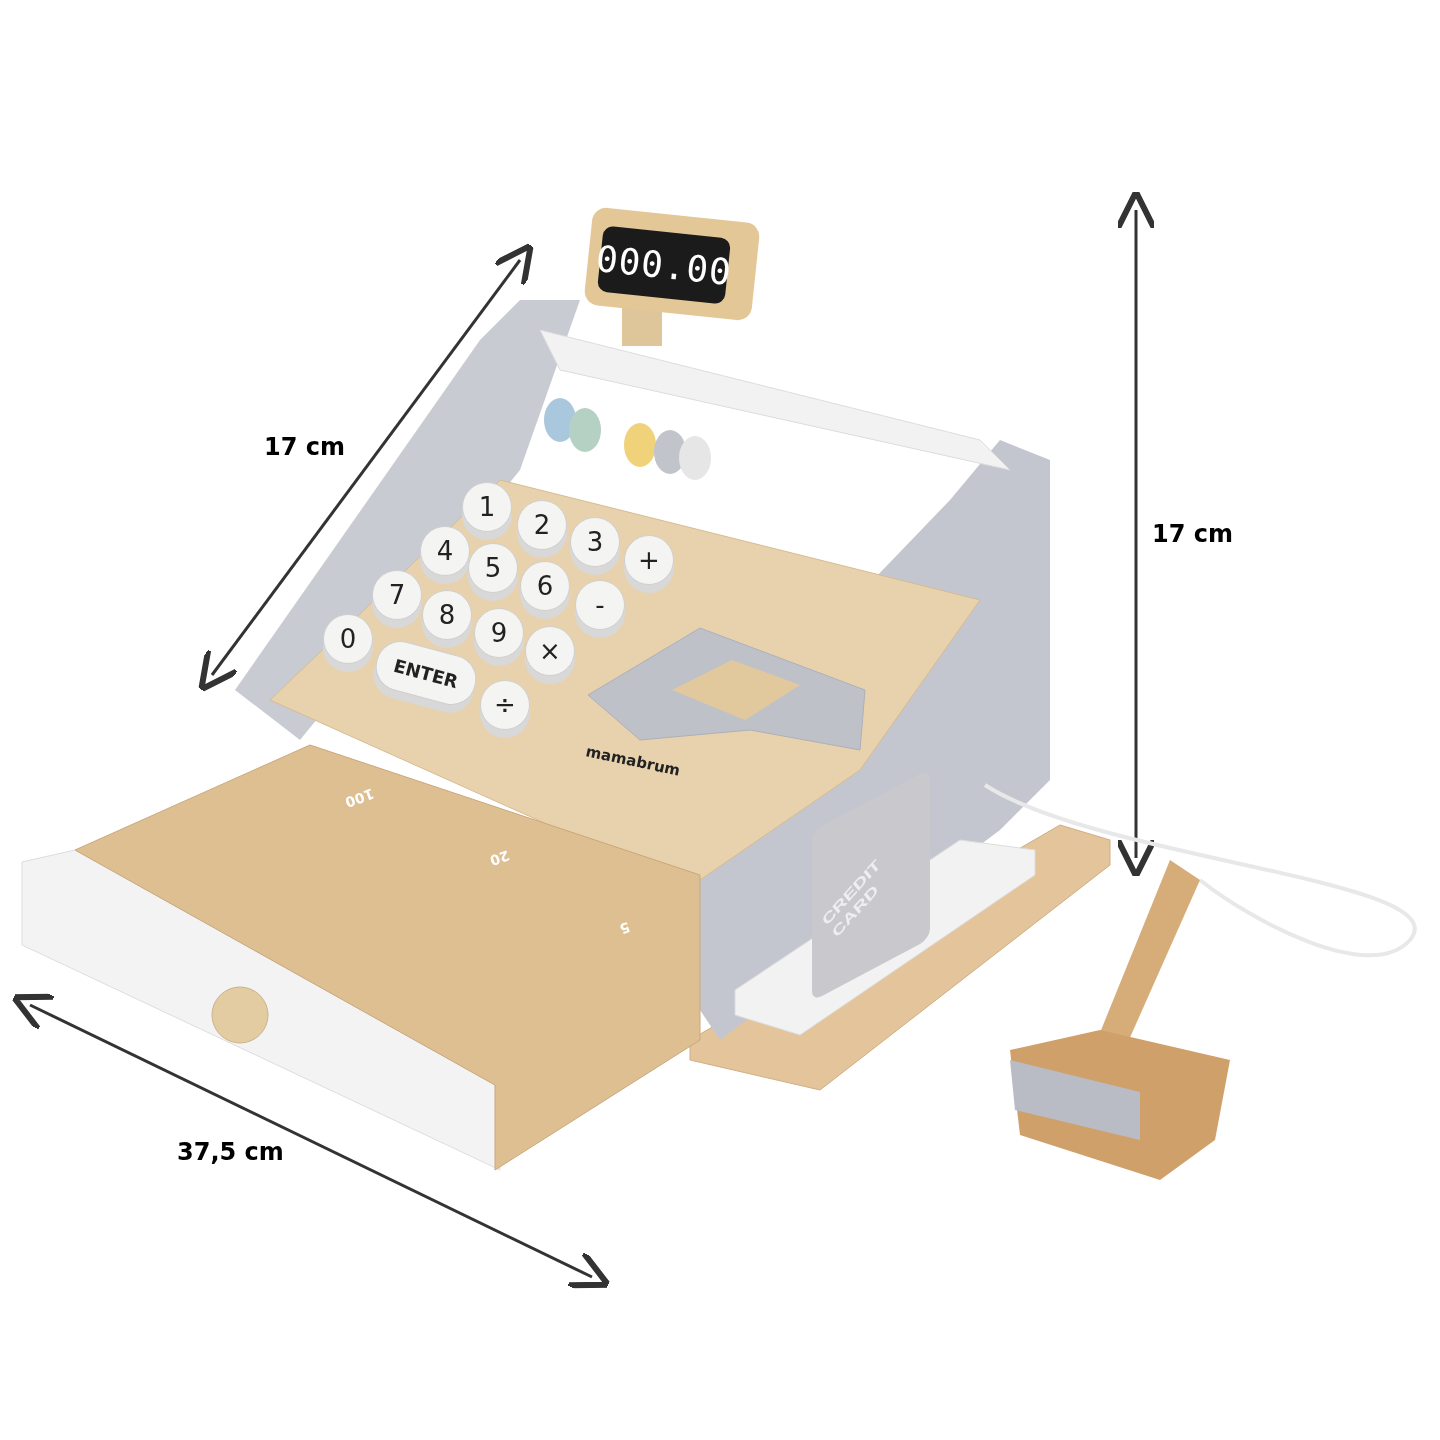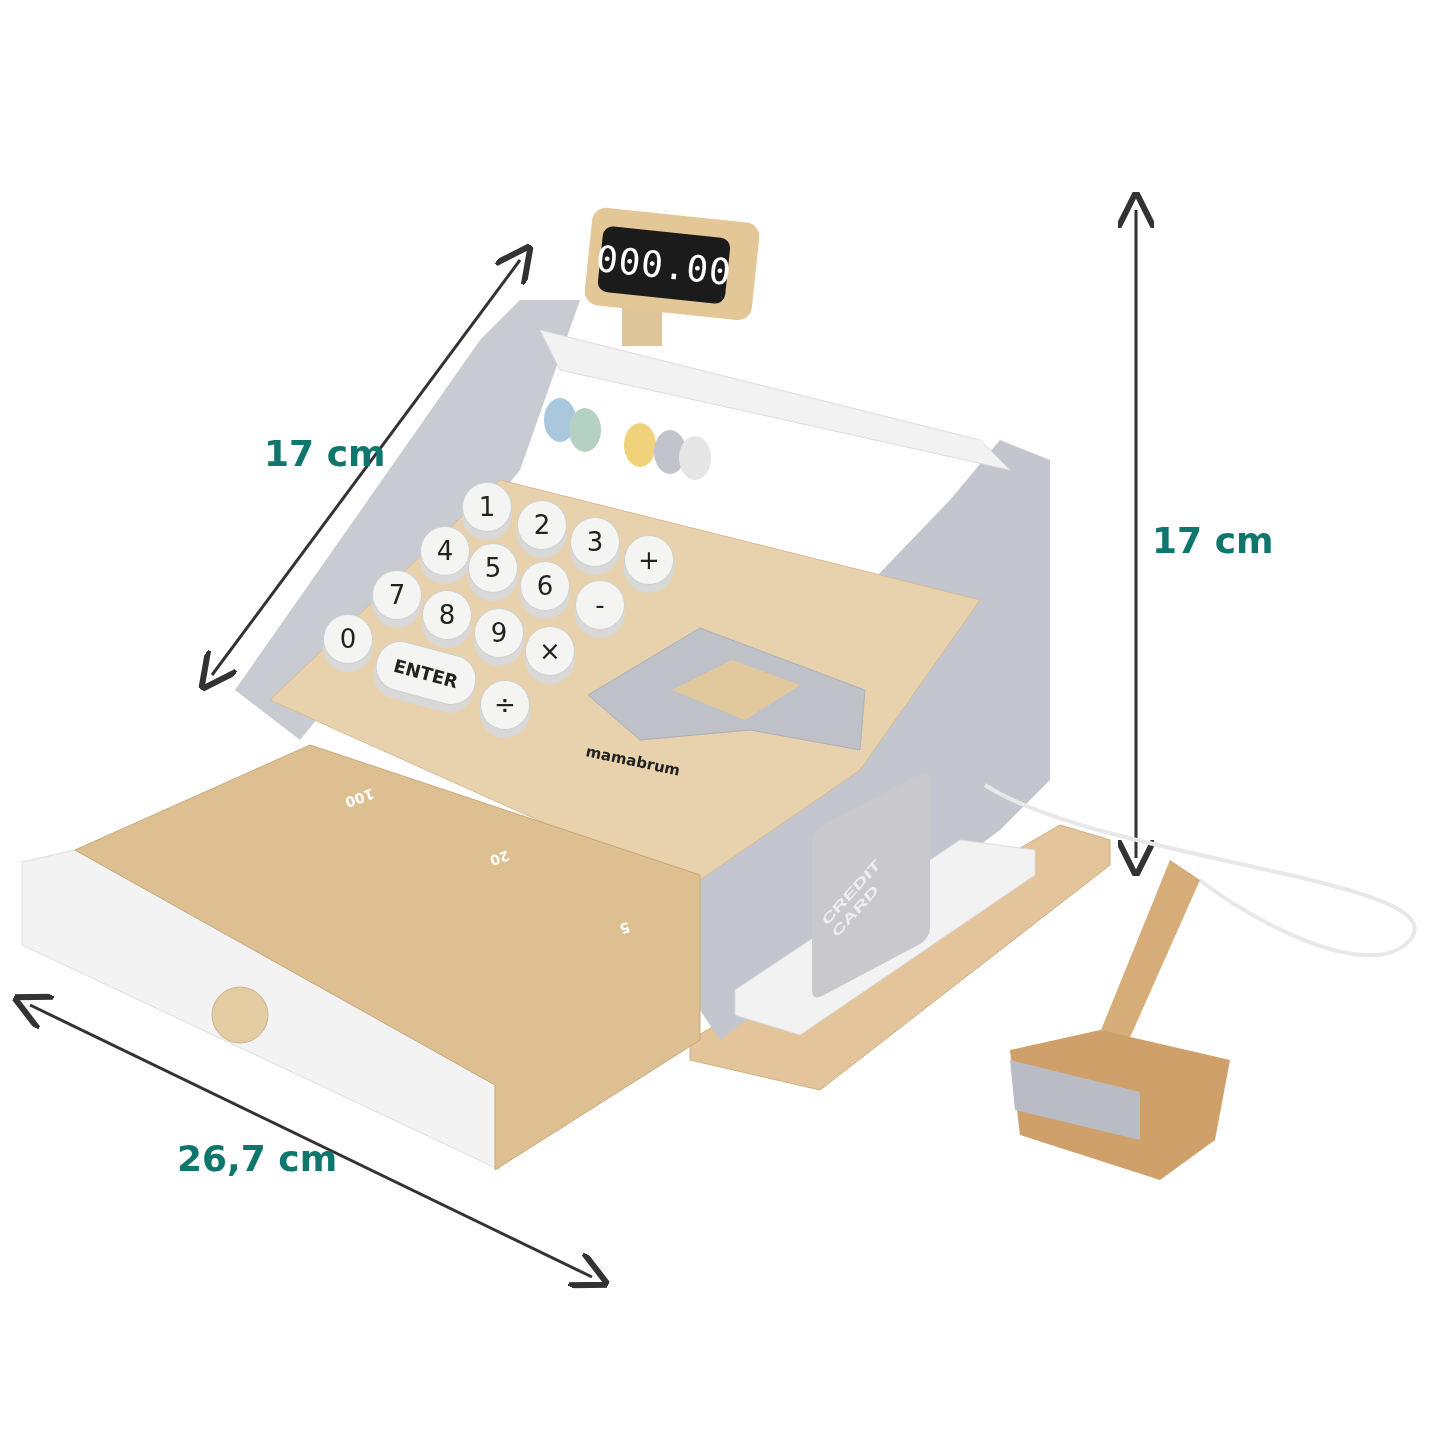--- a/index.html
+++ b/index.html
@@ -1,17 +1,17 @@
 <!DOCTYPE html>
 <html><head>
 <meta charset="utf-8">
 <style>
   html,body{margin:0;padding:0;background:#fff;}
   body{width:1440px;height:1440px;position:relative;overflow:hidden;font-family:"Liberation Sans",sans-serif;}
-  .dim-label{position:absolute;font-family:"DejaVu Sans",sans-serif;font-weight:bold;font-size:36px;color:#0f766e;}
+  .dim-label{position:absolute;font-family:"DejaVu Sans",sans-serif;font-weight:bold;font-size:24px;color:#000000;}
   svg{position:absolute;left:0;top:0;}
   .lcd{position:absolute;left:600px;top:232px;width:128px;height:66px;background:#1b1b1b;border-radius:10px;color:#fff;font-family:"DejaVu Sans Mono",monospace;font-size:36px;display:flex;align-items:center;justify-content:center;transform:rotate(6deg);letter-spacing:1px;}
   .brand{position:absolute;left:585px;top:752px;font-family:"DejaVu Sans",sans-serif;font-weight:bold;font-size:15px;color:#222;transform:rotate(12deg);}
   .key{position:absolute;width:48px;height:48px;border-radius:50%;background:#f4f4f2;border:1px solid #cfcfcf;box-shadow:0 8px 0 #d8d8d8;font-family:"DejaVu Sans",sans-serif;font-size:26px;color:#222;display:flex;align-items:center;justify-content:center;}
   .enter{width:100px;border-radius:24px;font-size:18px;font-weight:bold;transform:rotate(15deg);}
   .card{position:absolute;left:812px;top:800px;width:118px;height:170px;background:#c9c9cd;border-radius:10px;transform:skewY(-28deg);color:#eee;font-size:17px;font-weight:bold;}
   .card span{position:absolute;left:10px;top:60px;transform:rotate(-30deg);}
   .bill{position:absolute;font-family:"DejaVu Sans",sans-serif;font-weight:bold;font-size:14px;color:#fff;transform:rotate(160deg);}
 </style>
 </head>
@@ -59,21 +59,21 @@
 
   <path d="M985,785 C1100,860 1460,880 1410,940 C1370,985 1250,920 1200,880" fill="none" stroke="#e8e8e8" stroke-width="4"></path>
 
   <polygon points="1170,860 1200,880 1120,1060 1095,1045" fill="#d6ad79"></polygon>
   <polygon points="1010,1050 1100,1030 1230,1060 1215,1140 1160,1180 1020,1135" fill="#cfa06a"></polygon>
   <polygon points="1010,1060 1140,1092 1140,1140 1015,1110" fill="#b9bcc4"></polygon>
 </svg>
 
 <div class="dim-label" style="left:264px;top:433px;">17 cm</div>
 <div class="dim-label" style="left:1152px;top:520px;">17 cm</div>
-<div class="dim-label" style="left:177px;top:1138px;">26,7 cm</div>
+<div class="dim-label" style="left:177px;top:1138px;">37,5 cm</div>
 
 <div class="lcd">000.00</div>
 <div class="brand">mamabrum</div>
 
 <div>
   <div class="key" style="left:462px;top:482px;">1</div>
   <div class="key" style="left:517px;top:500px;">2</div>
   <div class="key" style="left:570px;top:517px;">3</div>
   <div class="key" style="left:624px;top:535px;">+</div>
   <div class="key" style="left:420px;top:526px;">4</div>

